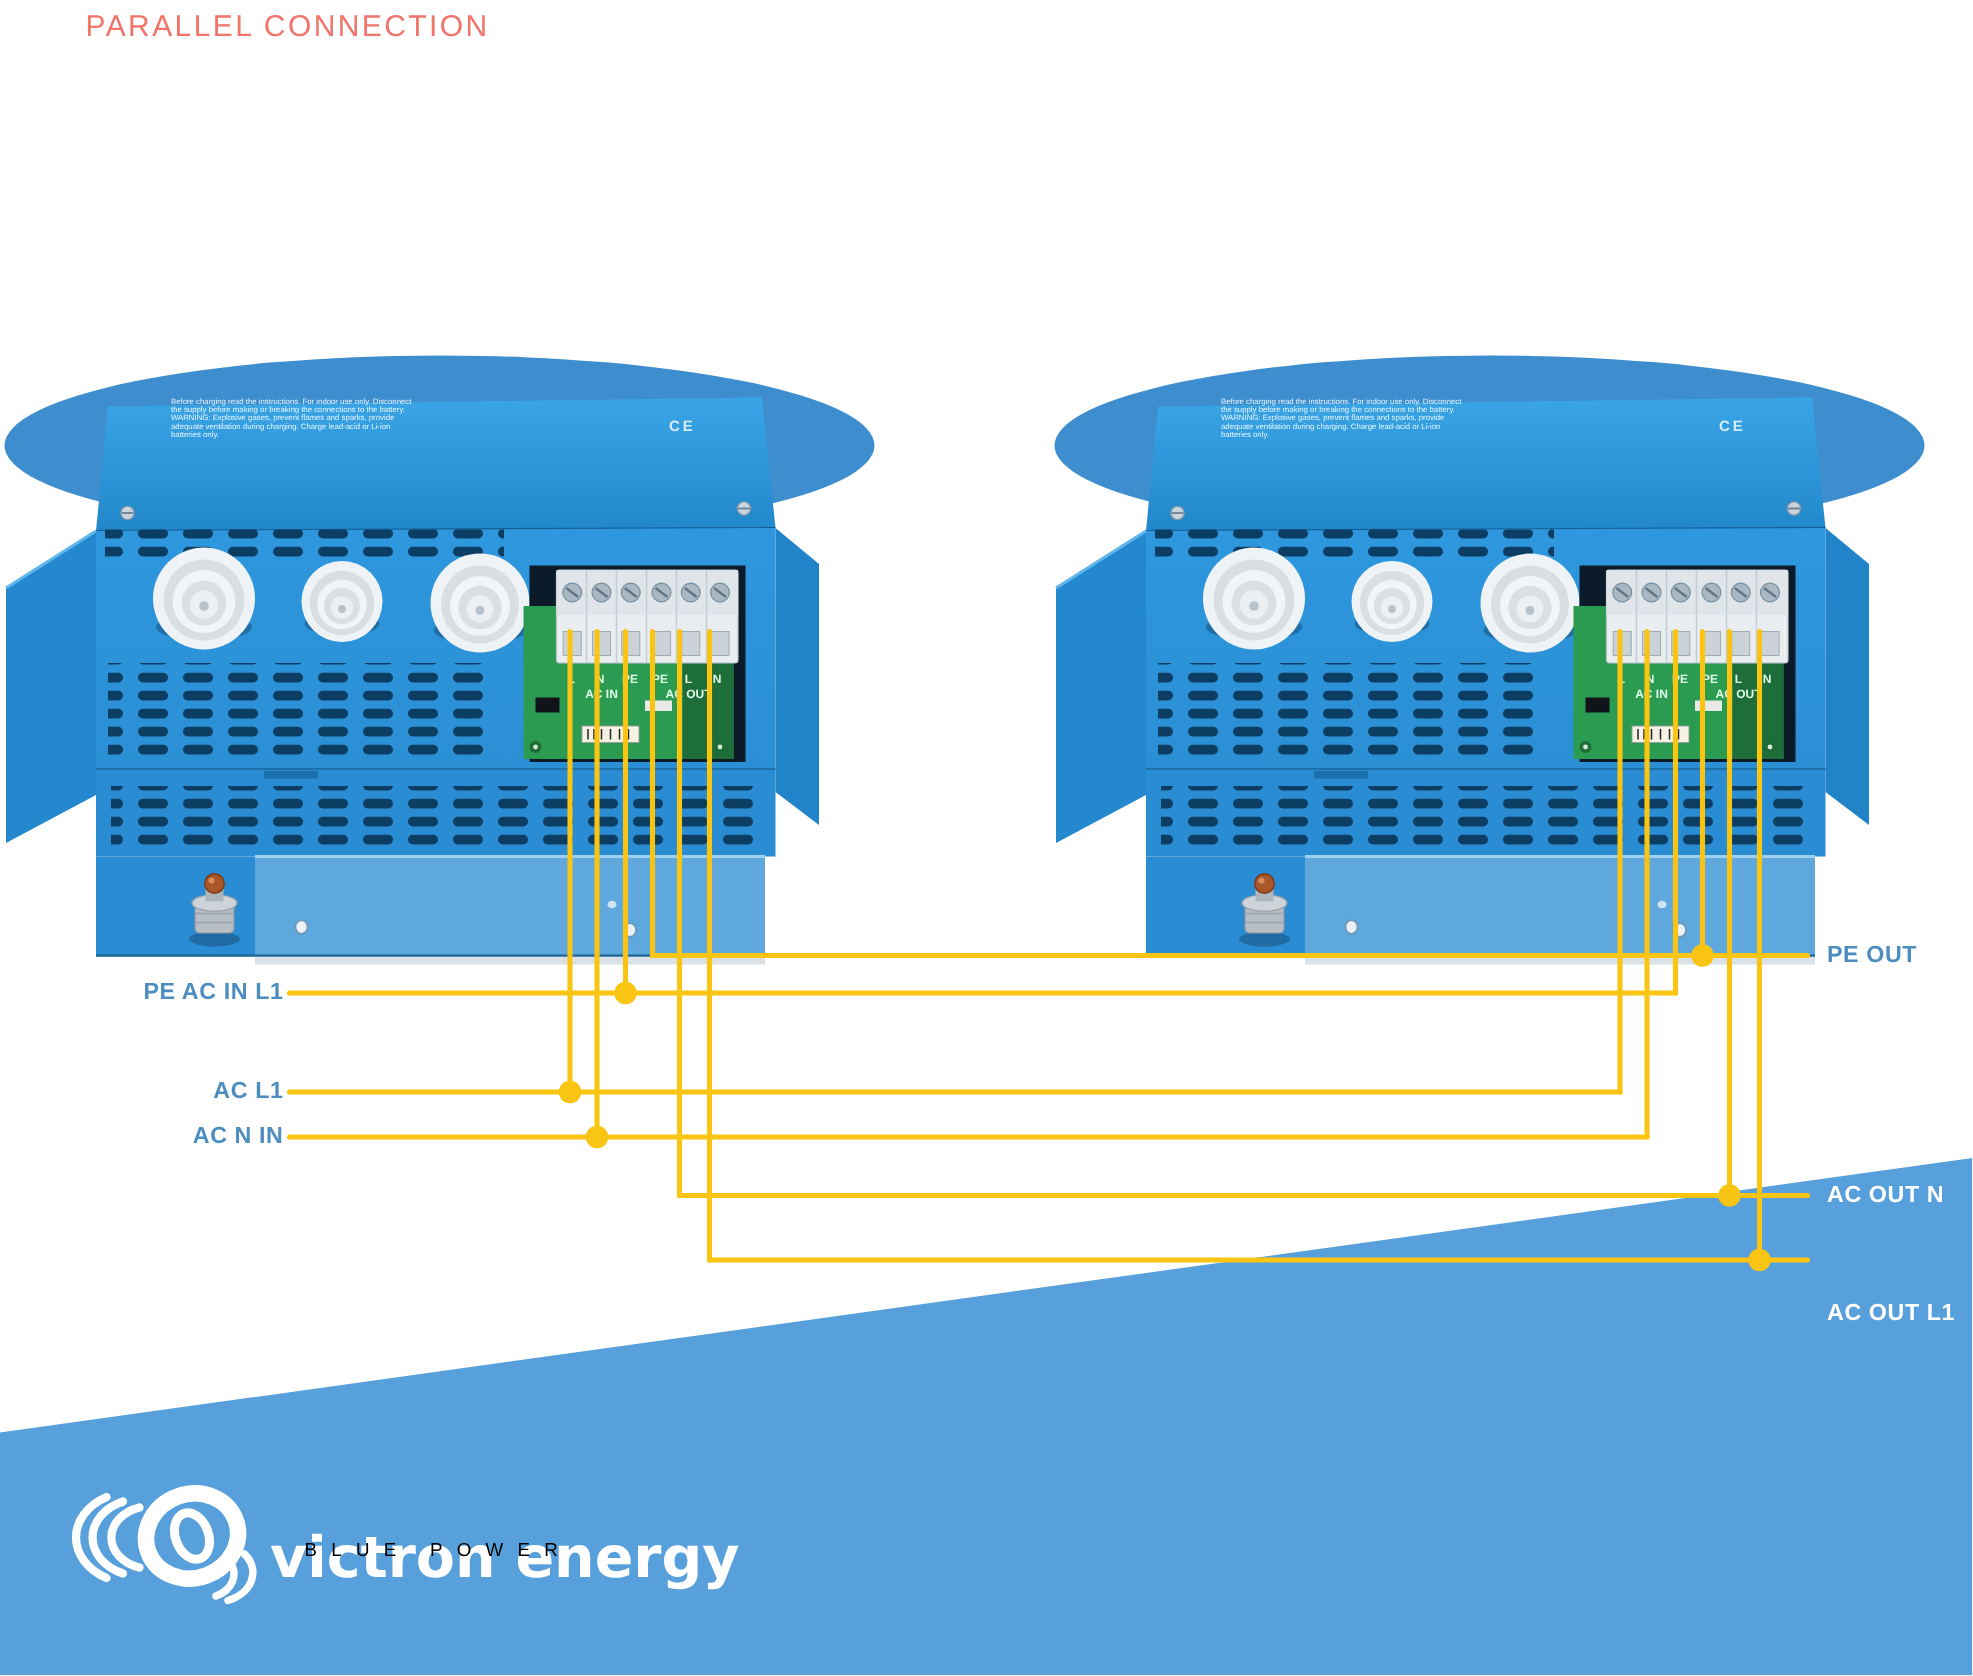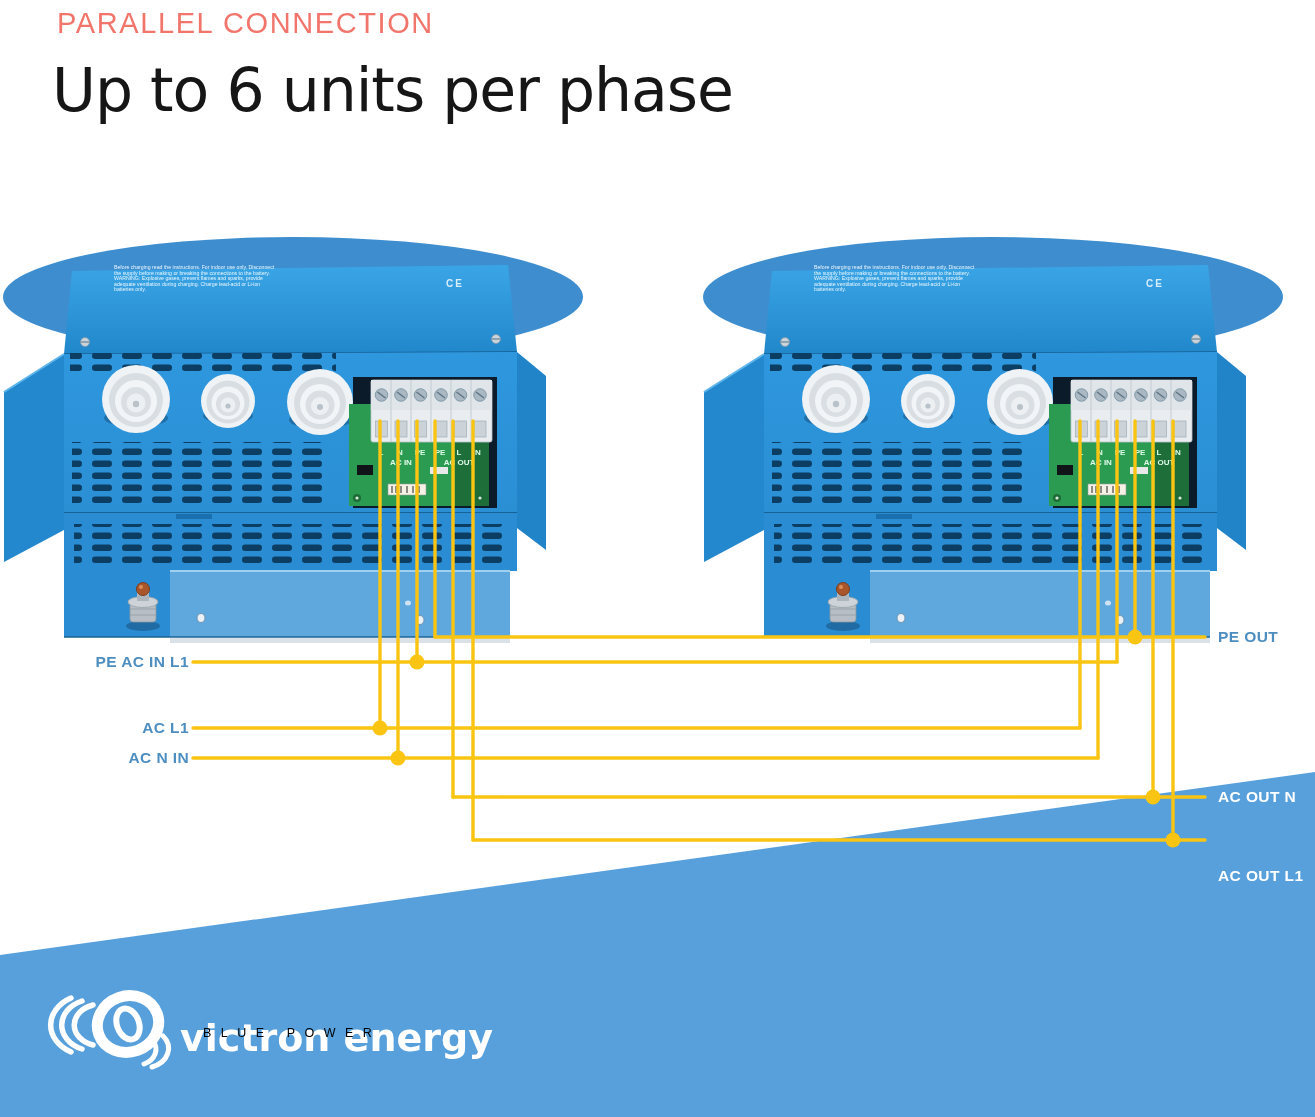--- a/index.html
+++ b/index.html
@@ -1,20 +1,20 @@
 <!DOCTYPE html>
 <html><head>
 <meta charset="utf-8">
 <style>
   html,body{margin:0;padding:0;background:#ffffff;}
   .canvas{position:relative;width:1315px;height:1117px;background:#ffffff;overflow:hidden;
           font-family:"Liberation Sans",sans-serif;}
   .canvas svg{position:absolute;left:0;top:0;}
   .abs{position:absolute;font-weight:bold;}
-  .eyebrow{left:57px;top:7px;font-size:29px;letter-spacing:1.6px;color:#F2756C;font-weight:400;}
+  .eyebrow{left:57px;top:7px;font-size:20px;letter-spacing:1.6px;color:#F2756C;font-weight:400;}
   .title{left:52px;top:55px;font-size:60px;color:#161616;font-weight:500;
          font-family:"DejaVu Sans","Liberation Sans",sans-serif;letter-spacing:-1px;}
   .wire-label{font-size:15.5px;line-height:16px;color:#4D8DC0;letter-spacing:.4px;white-space:nowrap;}
   .lab-left{left:4px;width:185px;text-align:right;}
   .lab-right{left:1218px;}
   .lab-white{color:#ffffff;}
   .brand{left:180px;top:988px;font-size:38px;font-weight:bold;color:#ffffff;
          font-family:"DejaVu Sans","Liberation Sans",sans-serif;letter-spacing:0px;margin-top:28px;}
   .tagline{left:203px;top:1026px;font-size:12.5px;letter-spacing:9.5px;color:#000000;font-weight:400;}
   .warn-line{font-size:5.2px;fill:#E8F6FF;font-family:"Liberation Sans",sans-serif;}
@@ -249,21 +249,20 @@
     <g transform="rotate(-20 128 1024)">
       <ellipse cx="128" cy="1024" rx="31" ry="28" stroke-width="11"></ellipse>
       <ellipse cx="128" cy="1024" rx="11" ry="16" stroke-width="6"></ellipse>
     </g>
     <path d="M 153 1041 A 20 16 0 0 1 144 1064" stroke-width="5"></path>
     <path d="M 163 1036 A 26 20 0 0 1 152 1067" stroke-width="5"></path>
   </g>
 </svg>
 
 <div class="abs eyebrow">PARALLEL CONNECTION</div>
-<div class="abs title">Up to 6 units per phase</div>
 
 <div class="abs wire-label lab-left" style="top:654px;">PE AC IN L1</div>
 <div class="abs wire-label lab-left" style="top:720px;">AC L1</div>
 <div class="abs wire-label lab-left" style="top:750px;">AC N IN</div>
 
 <div class="abs wire-label lab-right" style="top:629px;">PE OUT</div>
 <div class="abs wire-label lab-right lab-white" style="top:789px;text-align:right;">AC OUT N</div>
 <div class="abs wire-label lab-right lab-white" style="top:868px;">AC OUT L1</div>
 
 <div class="abs brand">victron energy</div>

